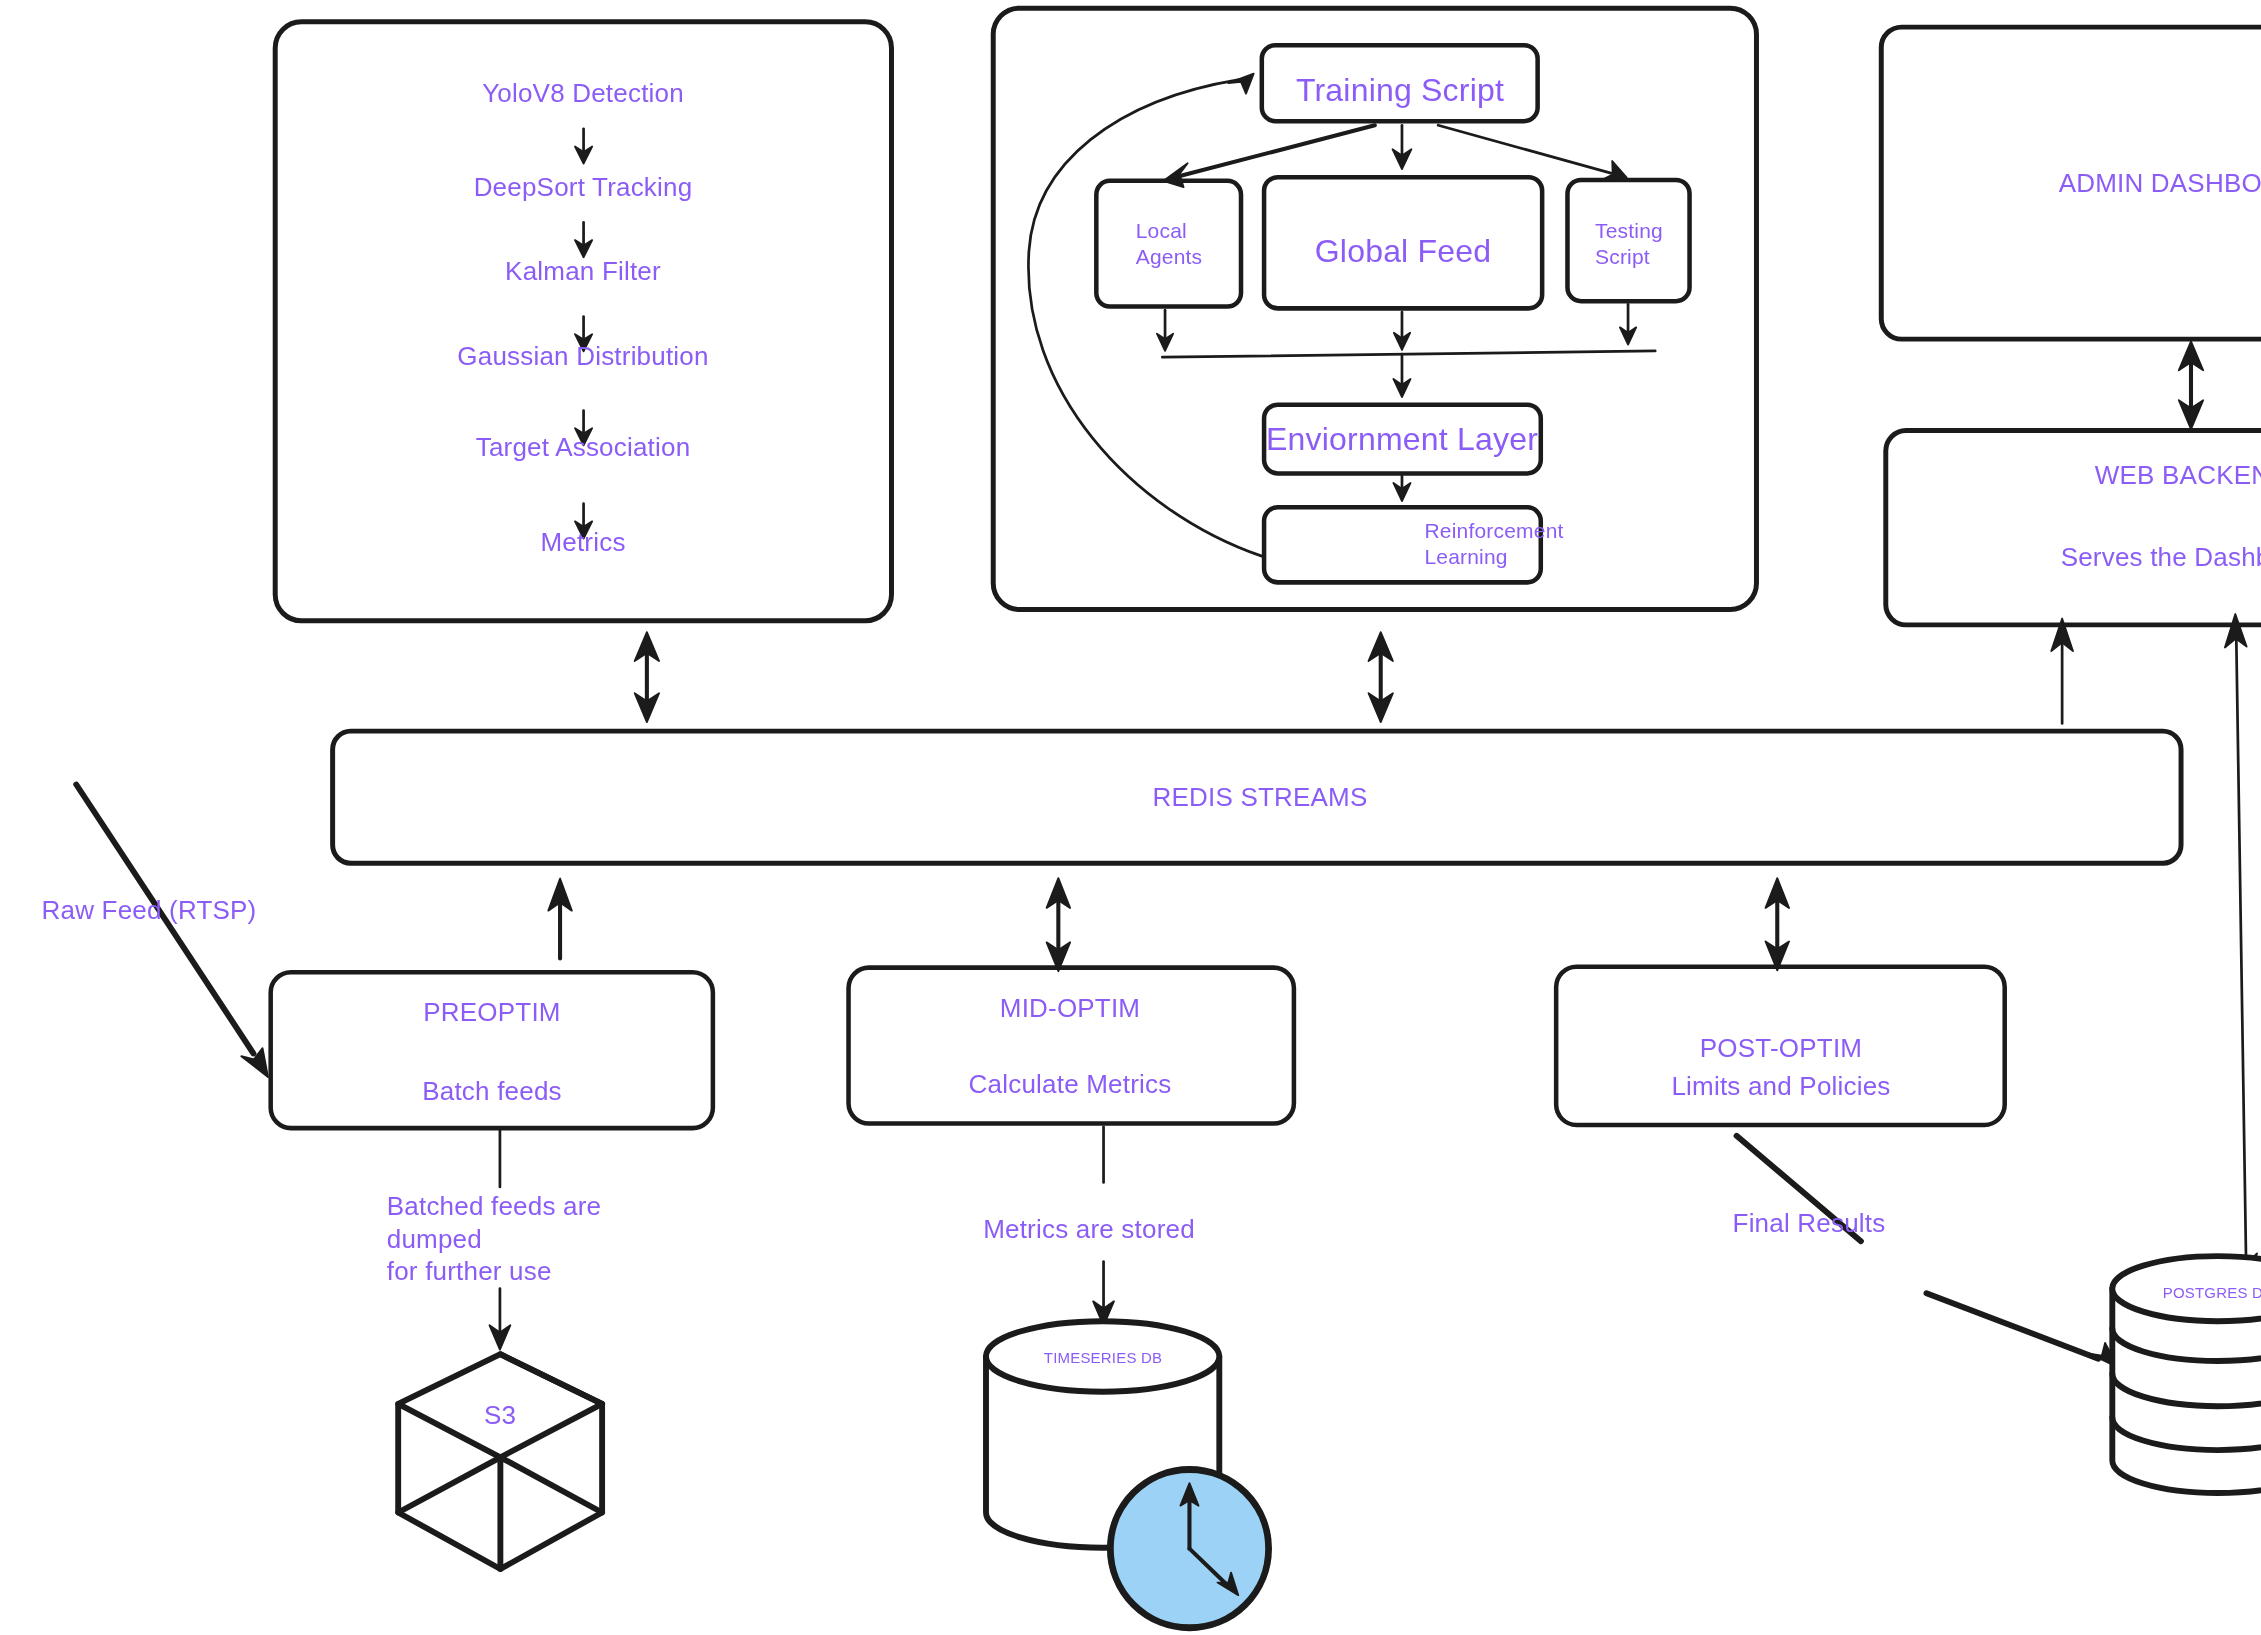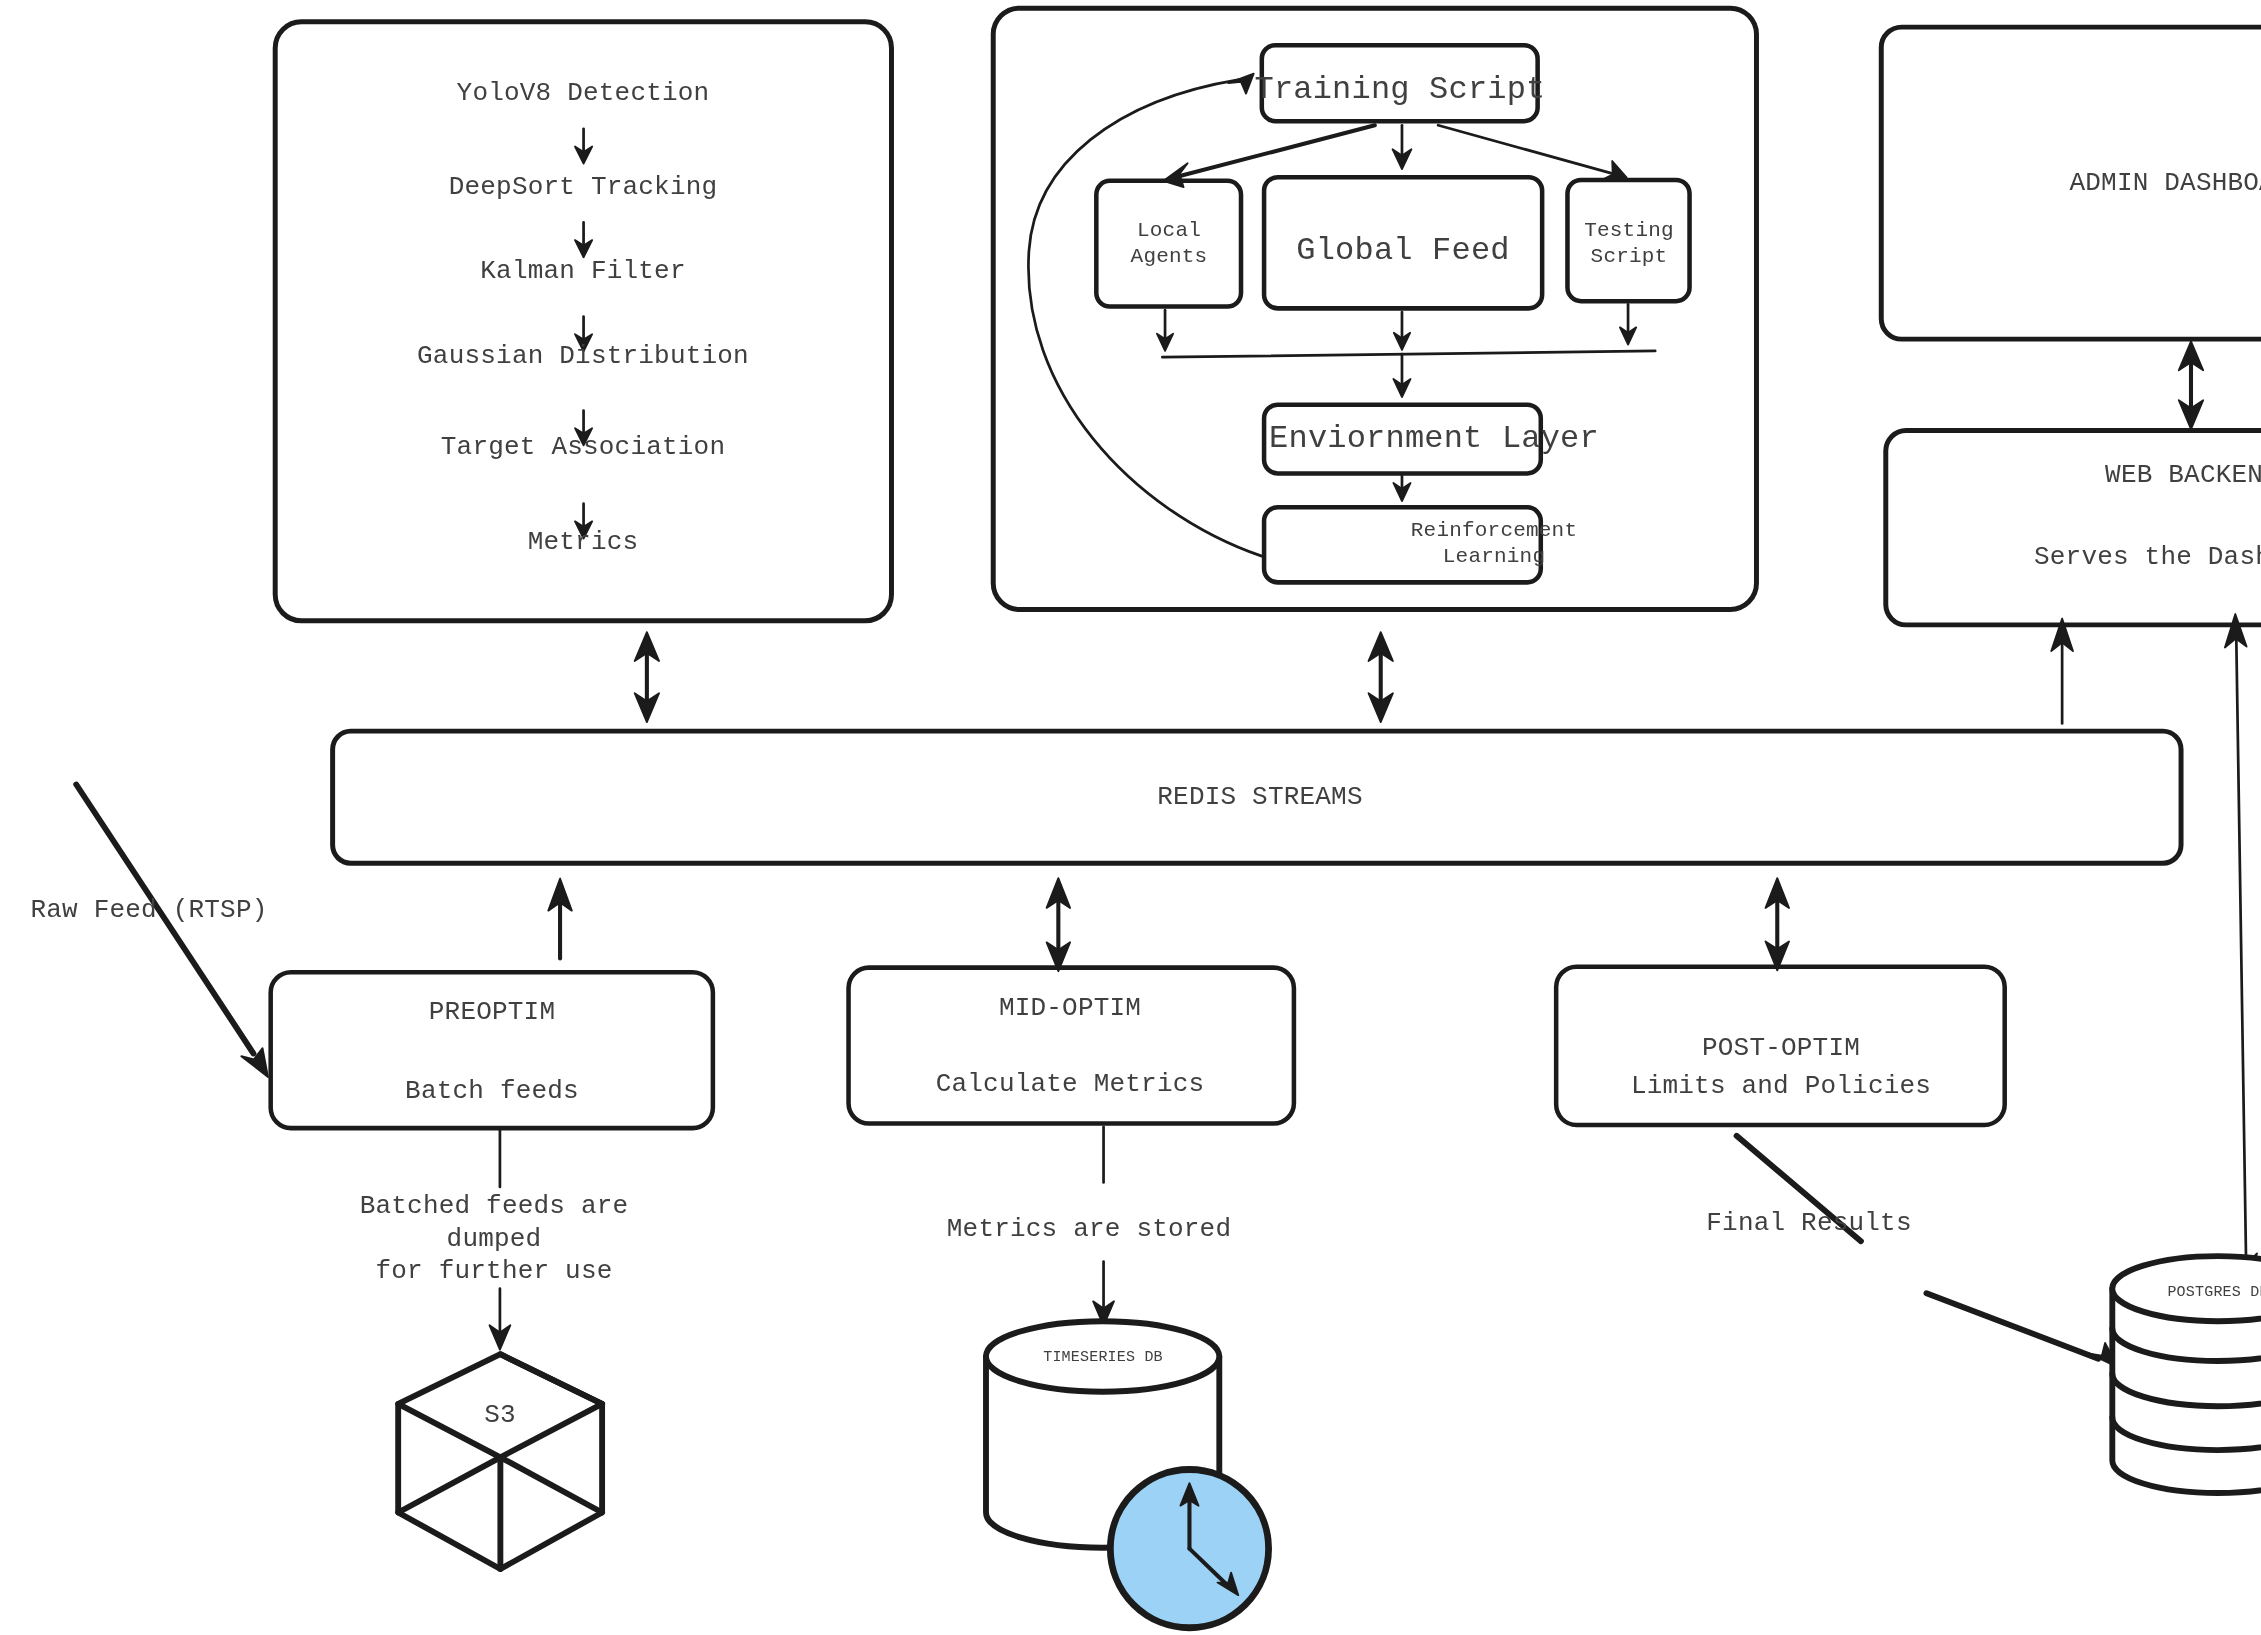--- a/index.html
+++ b/index.html
@@ -70,25 +70,24 @@
   }
   .cyl-fill {
     fill: #ffffff;
     stroke: #1b1b1b;
     stroke-width: 13;
     stroke-linejoin: round;
   }
   
   .lbl {
     position: absolute;
-    color: #404040;
-    text-align: center;
+    color: #8b5cf6;
     white-space: pre;
     line-height: 1.25;
-    font-family: Liberation Mono, monospace;
+    font-family: Liberation Sans, sans-serif;
     letter-spacing: 0.2px;
   }
   .t-big  { font-size: 26px; }
   .t-med  { font-size: 32px; }
   .t-sm   { font-size: 21px; }
   .t-tiny { font-size: 15px; }
   .ctr { transform: translate(-50%, -50%); }
 </style>
 </head>
 <body>
@@ -285,21 +284,21 @@
   <div class="lbl t-big ctr" style="left:583px; top:356px;">Gaussian Distribution</div>
   <div class="lbl t-big ctr" style="left:583px; top:447px;">Target Association</div>
   <div class="lbl t-big ctr" style="left:583px; top:542px;">Metrics</div>
 
   <div class="lbl t-med ctr" style="left:1400px; top:90px;">Training Script</div>
   <div class="lbl t-sm ctr" style="left:1169px; top:244px;">Local
 Agents</div>
   <div class="lbl t-med ctr" style="left:1403px; top:251px;">Global Feed</div>
   <div class="lbl t-sm ctr" style="left:1629px; top:244px;">Testing
 Script</div>
-  <div class="lbl t-med ctr" style="left:1402px; top:439px;margin-left:32px;">Enviornment Layer</div>
+  <div class="lbl t-med ctr" style="left:1402px; top:439px;">Enviornment Layer</div>
   <div class="lbl t-sm ctr" style="left:1486px; top:544px;margin-left:8px;">Reinforcement
 Learning</div>
 
   <div class="lbl t-big ctr" style="left:2188px; top:183px;">ADMIN DASHBOARD</div>
   <div class="lbl t-big ctr" style="left:2192px; top:475px;">WEB BACKEND</div>
   <div class="lbl t-big ctr" style="left:2192px; top:557px;">Serves the Dashboard</div>
 
   <div class="lbl t-big ctr" style="left:1260px; top:797px;">REDIS STREAMS</div>
 
   <div class="lbl t-big ctr" style="left:492px; top:1012px;">PREOPTIM</div>

